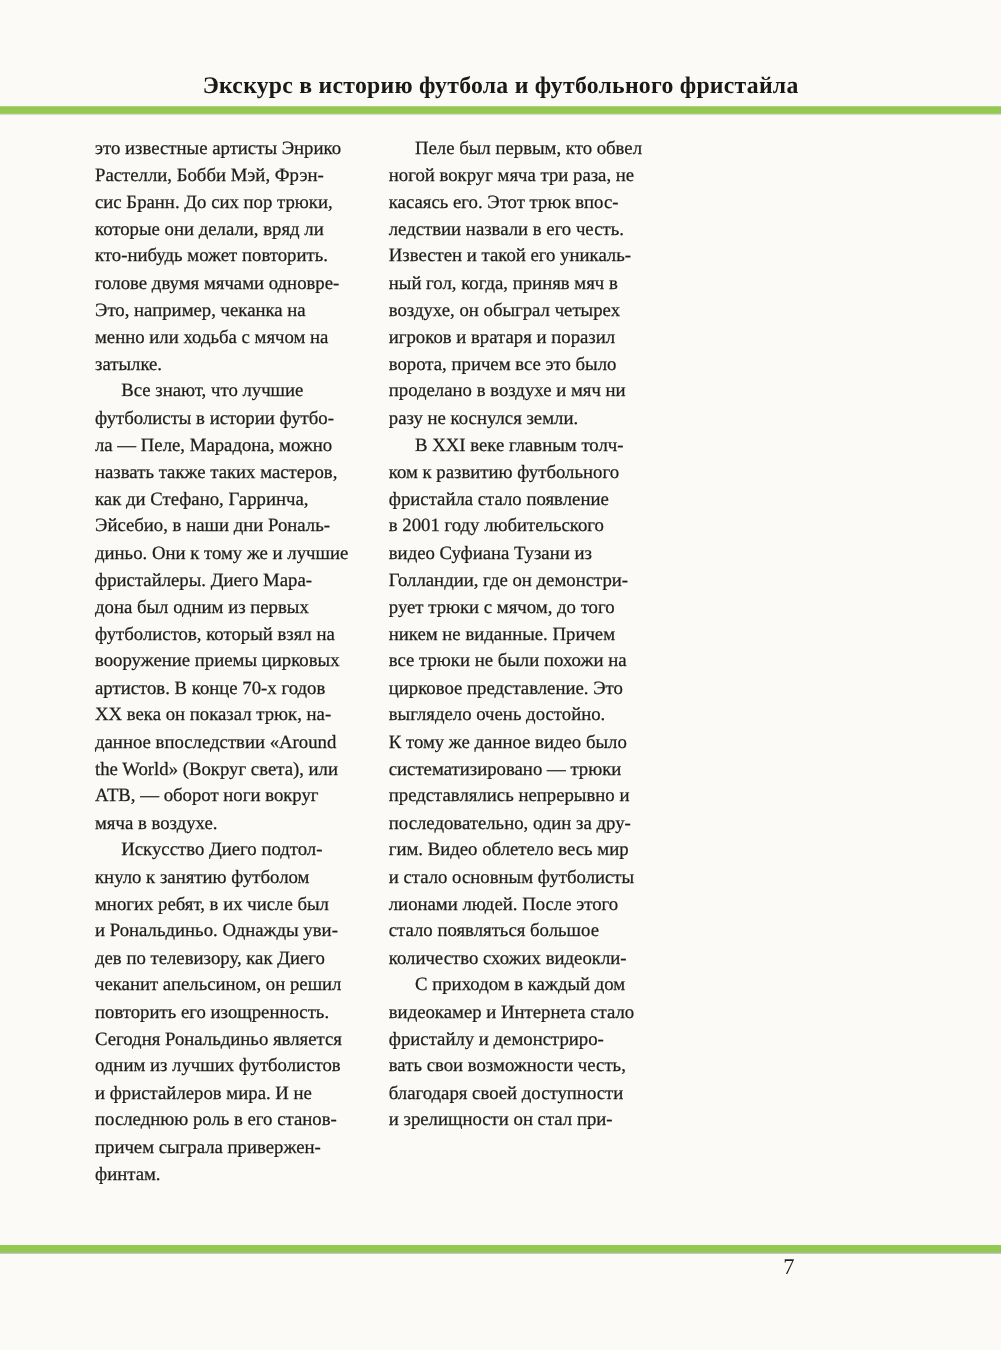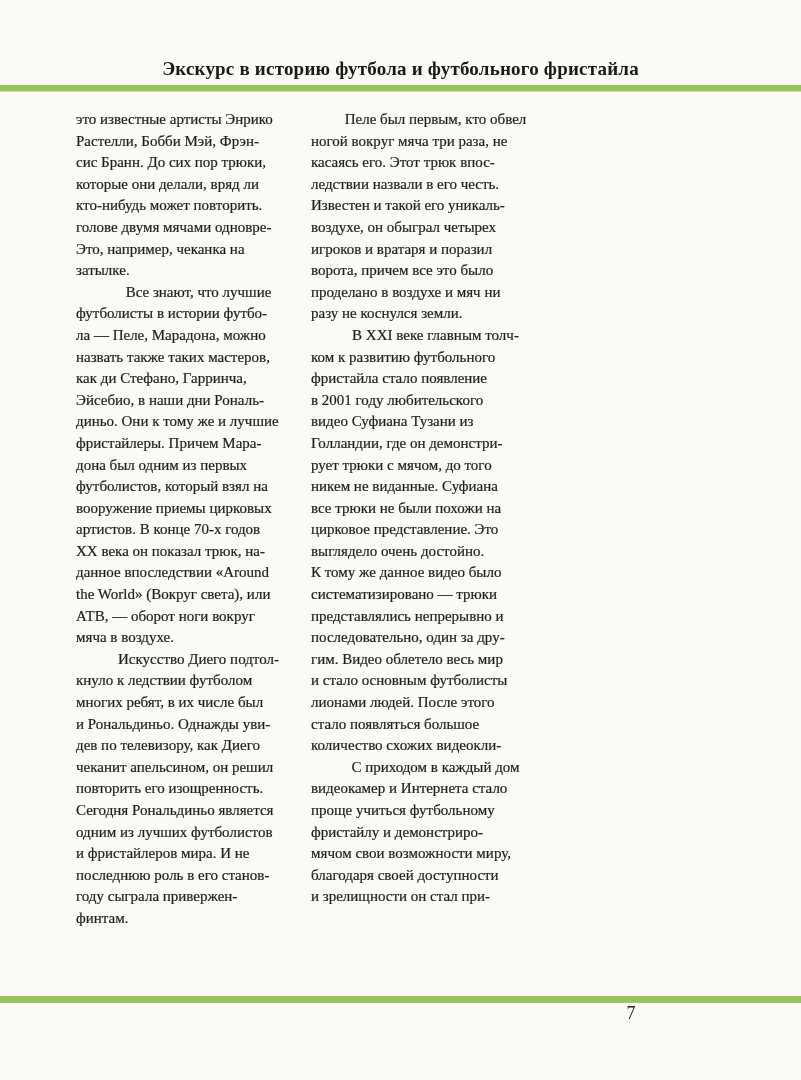--- a/index.html
+++ b/index.html
@@ -43,21 +43,21 @@
     margin-left: 14px;
     -webkit-text-stroke: 0.2px #1d1d1b;
   }
   .col-left  { left: 62px;  width: 224px; }
   .col-right { left: 297px; width: 228px; }
   .line {
     height: 21.6px;
     line-height: 21.6px;
     white-space: nowrap;
   }
-  .line.indent { text-indent: 21px; text-align: center; }
+  .line.indent { text-indent: 21px; }
   .page-number {
     position: absolute;
     top: 1003px;
     left: 616px;
     width: 30px;
     text-align: center;
     font-size: 18px;
     color: #24241f;
   }
 </style>
@@ -71,89 +71,90 @@
   <div class="rule rule-top" style="background: rgb(147, 200, 82);"></div>
 
   <div class="col col-left">
       <div class="line">это известные артисты Энрико</div>
       <div class="line">Растелли, Бобби Мэй, Фрэн-</div>
       <div class="line">сис Бранн. До сих пор трюки,</div>
       <div class="line">которые они делали, вряд ли</div>
       <div class="line">кто-нибудь может повторить.</div>
       <div class="line">голове двумя мячами одновре-</div>
       <div class="line">Это, например, чеканка на</div>
+      <div class="line">менно или ходьба с мячом на</div>
       <div class="line">затылке.</div>
       <div class="line indent">Все знают, что лучшие</div>
       <div class="line">футболисты в истории футбо-</div>
       <div class="line">ла — Пеле, Марадона, можно</div>
       <div class="line">назвать также таких мастеров,</div>
       <div class="line">как ди Стефано, Гарринча,</div>
       <div class="line">Эйсебио, в наши дни Рональ-</div>
       <div class="line">диньо. Они к тому же и лучшие</div>
-      <div class="line">фристайлеры. Причем Мара-</div>
+      <div class="line">фристайлеры. Диего Мара-</div>
       <div class="line">дона был одним из первых</div>
       <div class="line">футболистов, который взял на</div>
       <div class="line">вооружение приемы цирковых</div>
       <div class="line">артистов. В конце 70-х годов</div>
       <div class="line">XX века он показал трюк, на-</div>
       <div class="line">данное впоследствии «Around</div>
       <div class="line">the World» (Вокруг света), или</div>
       <div class="line">АТВ, — оборот ноги вокруг</div>
       <div class="line">мяча в воздухе.</div>
       <div class="line indent">Искусство Диего подтол-</div>
-      <div class="line">кнуло к ледствии футболом</div>
+      <div class="line">кнуло к занятию футболом</div>
       <div class="line">многих ребят, в их числе был</div>
       <div class="line">и Рональдиньо. Однажды уви-</div>
       <div class="line">дев по телевизору, как Диего</div>
       <div class="line">чеканит апельсином, он решил</div>
       <div class="line">повторить его изощренность.</div>
       <div class="line">Сегодня Рональдиньо является</div>
       <div class="line">одним из лучших футболистов</div>
       <div class="line">и фристайлеров мира. И не</div>
       <div class="line">последнюю роль в его станов-</div>
-      <div class="line">году сыграла привержен-</div>
+      <div class="line">причем сыграла привержен-</div>
       <div class="line">финтам.</div>
     </div>
 
   <div class="col col-right">
       <div class="line indent">Пеле был первым, кто обвел</div>
       <div class="line">ногой вокруг мяча три раза, не</div>
       <div class="line">касаясь его. Этот трюк впос-</div>
       <div class="line">ледствии назвали в его честь.</div>
       <div class="line">Известен и такой его уникаль-</div>
+      <div class="line">ный гол, когда, приняв мяч в</div>
       <div class="line">воздухе, он обыграл четырех</div>
       <div class="line">игроков и вратаря и поразил</div>
       <div class="line">ворота, причем все это было</div>
       <div class="line">проделано в воздухе и мяч ни</div>
       <div class="line">разу не коснулся земли.</div>
       <div class="line indent">В XXI веке главным толч-</div>
       <div class="line">ком к развитию футбольного</div>
       <div class="line">фристайла стало появление</div>
       <div class="line">в 2001 году любительского</div>
       <div class="line">видео Суфиана Тузани из</div>
       <div class="line">Голландии, где он демонстри-</div>
       <div class="line">рует трюки с мячом, до того</div>
-      <div class="line">никем не виданные. Суфиана</div>
+      <div class="line">никем не виданные. Причем</div>
       <div class="line">все трюки не были похожи на</div>
       <div class="line">цирковое представление. Это</div>
       <div class="line">выглядело очень достойно.</div>
       <div class="line">К тому же данное видео было</div>
       <div class="line">систематизировано — трюки</div>
       <div class="line">представлялись непрерывно и</div>
       <div class="line">последовательно, один за дру-</div>
       <div class="line">гим. Видео облетело весь мир</div>
       <div class="line">и стало основным футболисты</div>
       <div class="line">лионами людей. После этого</div>
       <div class="line">стало появляться большое</div>
       <div class="line">количество схожих видеокли-</div>
       <div class="line indent">С приходом в каждый дом</div>
       <div class="line">видеокамер и Интернета стало</div>
-      <div class="line">проще учиться футбольному</div>
       <div class="line">фристайлу и демонстриро-</div>
-      <div class="line">мячом свои возможности миру,</div>
+      <div class="line">вать свои возможности честь,</div>
       <div class="line">благодаря своей доступности</div>
       <div class="line">и зрелищности он стал при-</div>
     </div>
 
   <div class="rule rule-bottom" style="background: rgb(147, 200, 82);"></div>
 
   <div class="page-number">7</div>
 
 </div>
 

